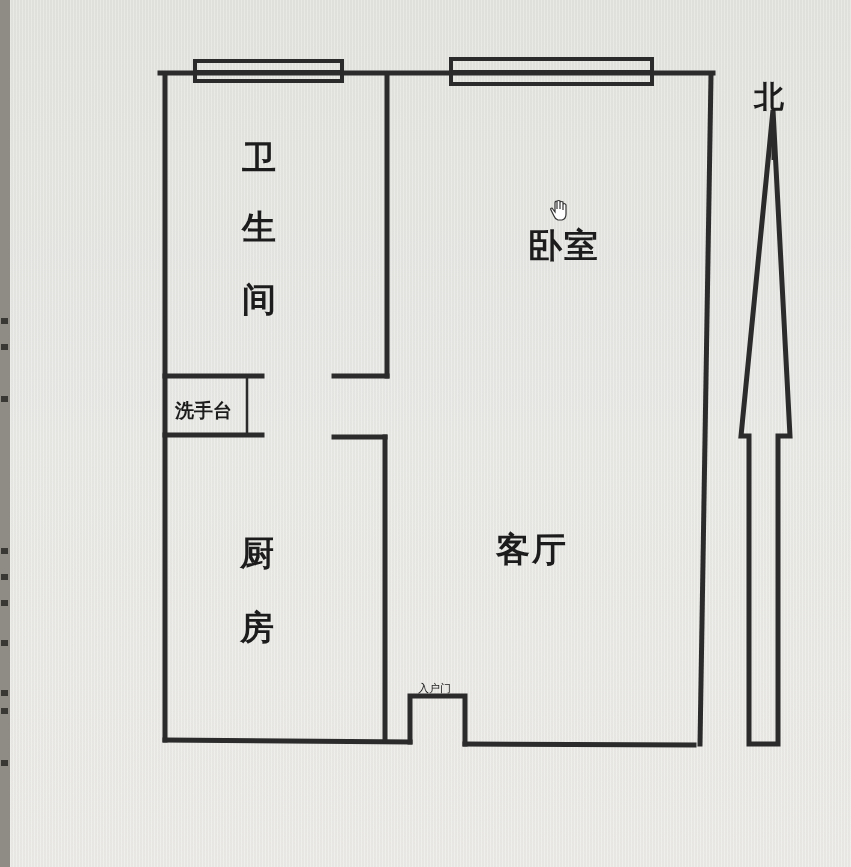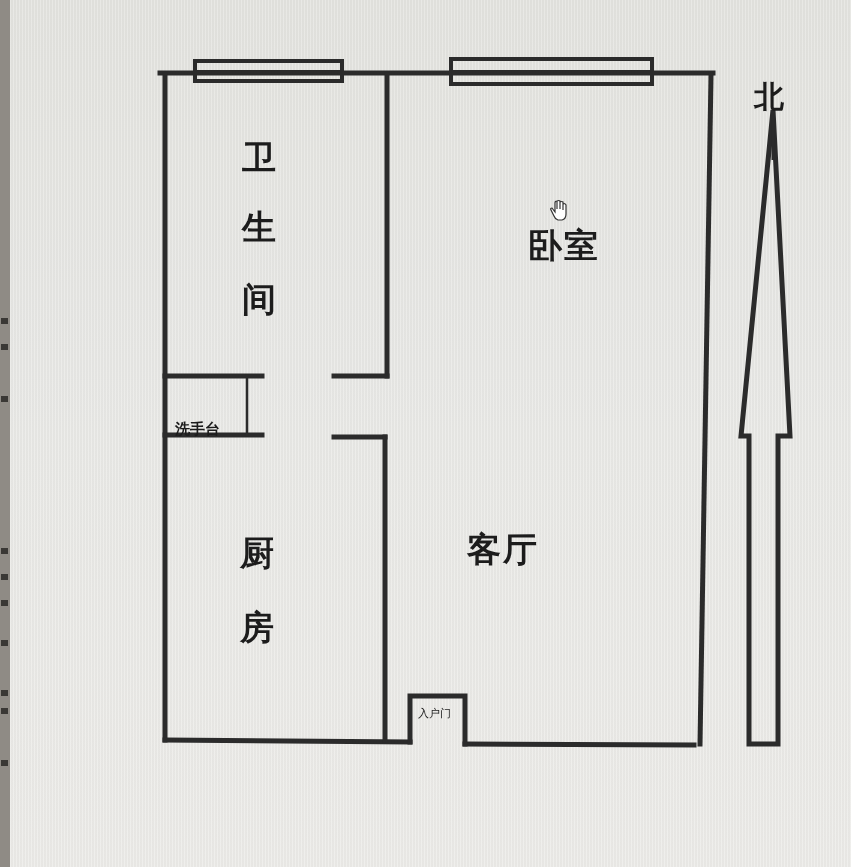--- a/index.html
+++ b/index.html
@@ -7,21 +7,21 @@
        background:linear-gradient(90deg,#c9c6c0 0px,#d6d3cd 12px,#e4e3df 14px,#e6e6e2 60%,#ebebe8 100%);
        font-family:"DejaVu Sans","Liberation Sans",sans-serif;}
   .left-strip{position:absolute;left:0;top:0;width:10px;height:867px;background:#8f8b85;}
   .left-strip i{position:absolute;left:1px;width:7px;height:6px;background:#3a3835;}
   .canvas{position:absolute;left:10px;top:0;width:841px;height:867px;
           background:repeating-linear-gradient(90deg,rgba(255,255,255,0.18) 0 1px,rgba(0,0,0,0.02) 1px 3px),
                      linear-gradient(180deg,#e3e3df 0%,#e9e9e6 50%,#ecebe8 100%);}
   svg{position:absolute;left:0;top:0;}
   .lbl{position:absolute;color:#1c1c1c;font-weight:bold;}
   .big{font-size:34px;line-height:1;}
-  .small{font-size:15px;margin-top:22px;}
+  .small{font-size:19px;}
   .tiny{font-size:11px;font-weight:normal;}
 </style>
 </head>
 <body>
 
 <div class="left-strip">
   <i style="top:318px"></i>
     <i style="top:344px"></i>
     <i style="top:396px"></i>
   <i style="top:548px"></i>
@@ -75,17 +75,17 @@
 <div class="lbl big" style="left:242px;top:210px">生</div>
 <div class="lbl big" style="left:242px;top:282px">间</div>
 
 <div class="lbl big" style="left:528px;top:228px;letter-spacing:2px">卧室</div>
 
 <div class="lbl small" style="left:175px;top:398px">洗手台</div>
 
 <div class="lbl big" style="left:240px;top:536px">厨</div>
 <div class="lbl big" style="left:240px;top:610px">房</div>
 
-<div class="lbl big" style="left:467px;top:532px;letter-spacing:2px">客厅</div>
+<div class="lbl big" style="left:496px;top:532px;letter-spacing:2px">客厅</div>
 
-<div class="lbl tiny" style="left:418px;top:706px">入户门</div>
+<div class="lbl tiny" style="left:418px;top:681px">入户门</div>
 
 <div class="lbl" style="left:754px;top:82px;font-size:30px;line-height:1">北</div>
 
 </body></html>

